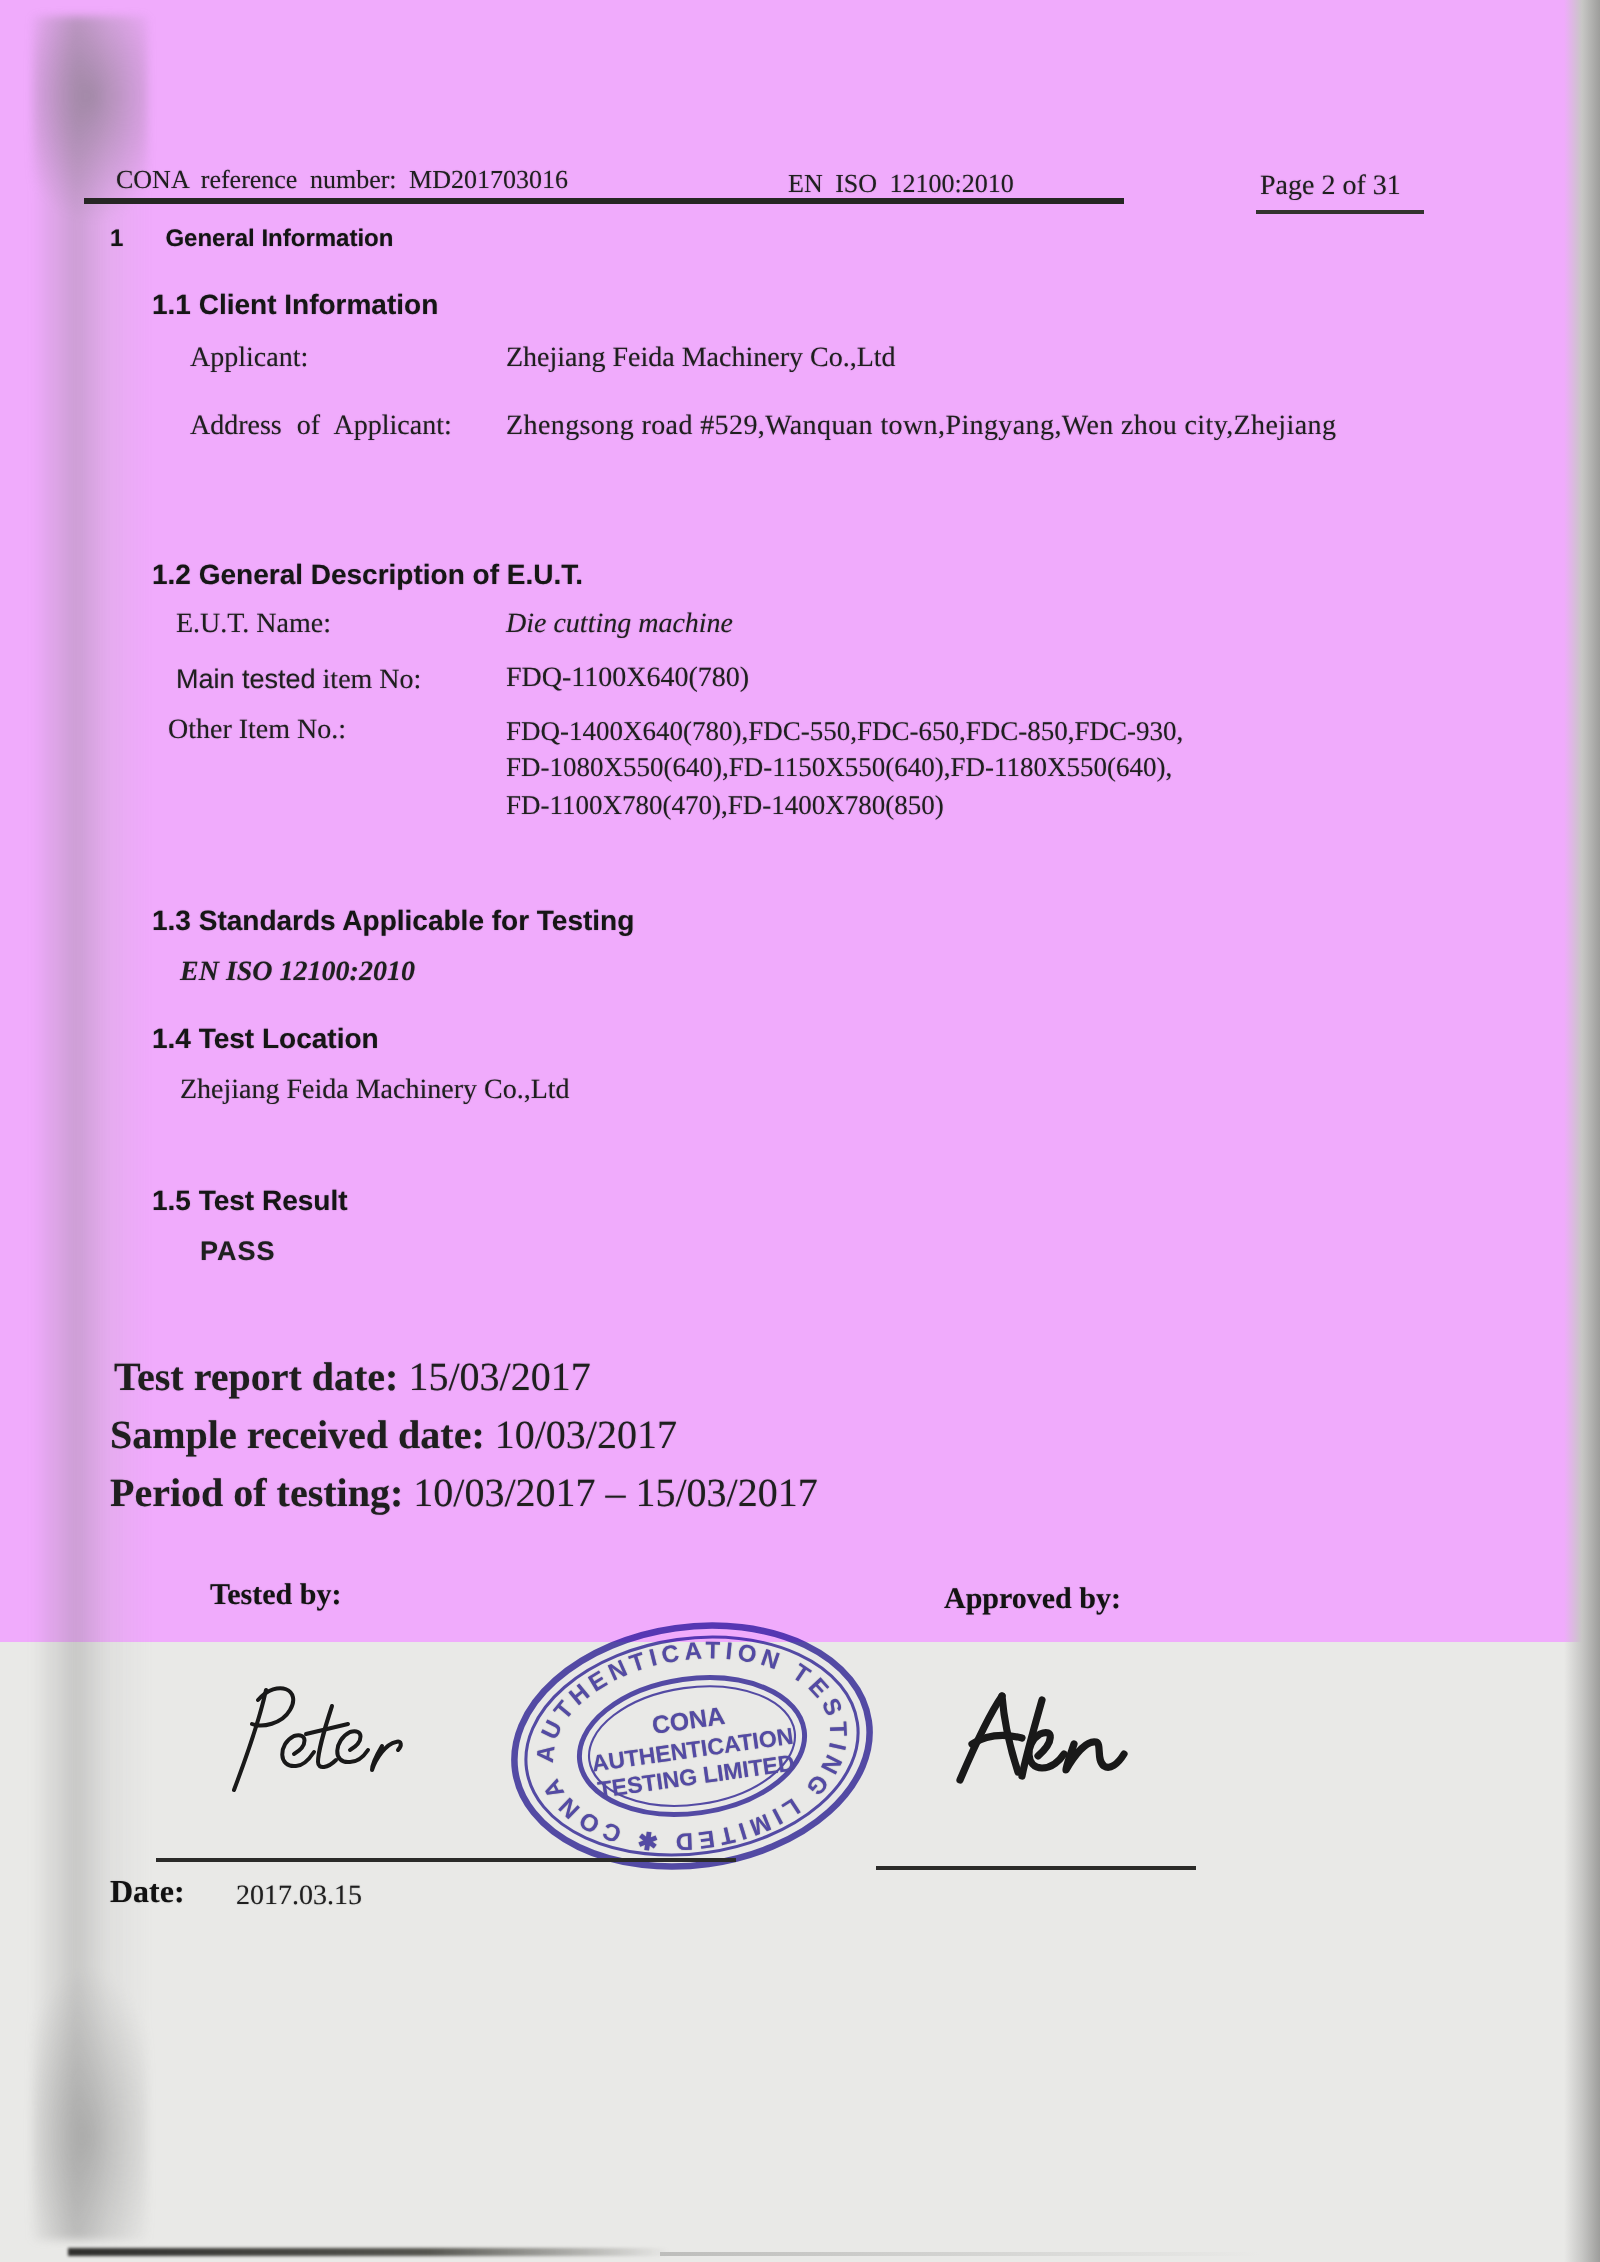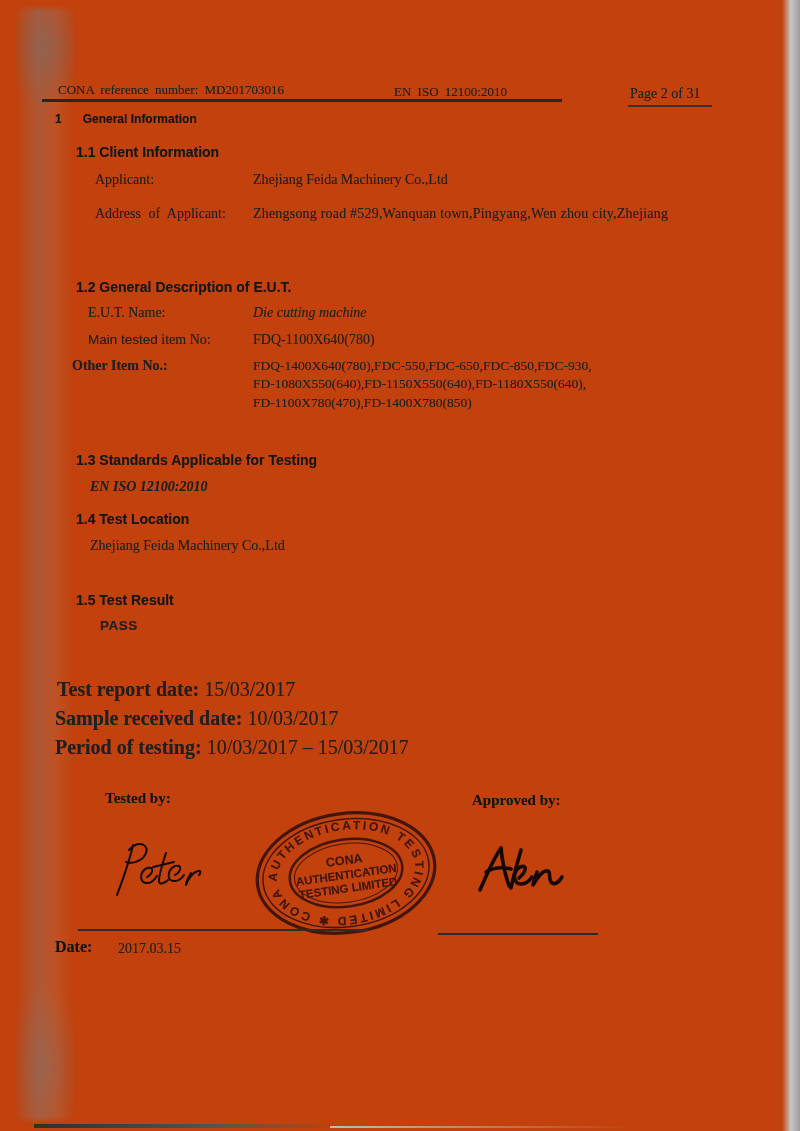--- a/index.html
+++ b/index.html
@@ -1,17 +1,17 @@
 <!DOCTYPE html>
 <html><head>
 <meta charset="utf-8">
 <style>
   html,body{margin:0;padding:0;}
   body{width:800px;height:1131px;overflow:hidden;background:#e9e9e7;}
-  .page{position:relative;width:800px;height:1131px;background:#c2410c;
+  .page{position:relative;width:800px;height:821px;background:#f0abfc;
         font-family:"Liberation Serif",serif;color:#1f1f1f;}
   .abs{position:absolute;white-space:nowrap;}
   .serif{font-family:"Liberation Serif",serif;}
   .sans{font-family:"Liberation Sans",sans-serif;}
   .soft{text-shadow:0 0 0.6px rgba(40,40,40,0.45);}
 
   
   .left-shadow{position:absolute;left:16px;top:8px;width:58px;height:1112px;
     background:
       radial-gradient(60px 90px at 30px 40px, rgba(110,110,110,0.50), rgba(110,110,110,0) 70%),
@@ -84,21 +84,21 @@
   <div class="lbl serif" style="left:95px;top:172px;">Applicant:</div>
   <div class="val serif" style="top:172px;">Zhejiang Feida Machinery Co.,Ltd</div>
   <div class="lbl serif addr-lbl" style="left:95px;top:206px;">Address of Applicant:</div>
   <div class="val serif" style="top:206px;letter-spacing:0.2px;">Zhengsong road #529,Wanquan town,Pingyang,Wen zhou city,Zhejiang</div>
 
   <div class="abs sans h2" style="left:76px;top:279px;">1.2 General Description of E.U.T.</div>
   <div class="lbl serif" style="left:88px;top:305px;">E.U.T. Name:</div>
   <div class="val serif" style="top:305px;font-style:italic;">Die cutting machine</div>
   <div class="lbl" style="left:88px;top:332px;"><span class="sans" style="font-size:13.5px;">Main tested</span><span class="serif"> item No:</span></div>
   <div class="val serif" style="top:332px;">FDQ-1100X640(780)</div>
-  <div class="lbl serif" style="left:72px;top:358px;font-weight:bold;">Other Item No.:</div>
+  <div class="lbl serif" style="left:84px;top:358px;">Other Item No.:</div>
   <div class="other-block serif">
     <div>FDQ-1400X640(780),FDC-550,FDC-650,FDC-850,FDC-930,</div>
     <div>FD-1080X550(640),FD-1150X550(640),FD-1180X550(640),</div>
     <div>FD-1100X780(470),FD-1400X780(850)</div>
   </div>
 
   <div class="abs sans h2" style="left:76px;top:452px;">1.3 Standards Applicable for Testing</div>
   <div class="abs serif std-val">EN ISO 12100:2010</div>
 
   <div class="abs sans h2" style="left:76px;top:511px;">1.4 Test Location</div>

